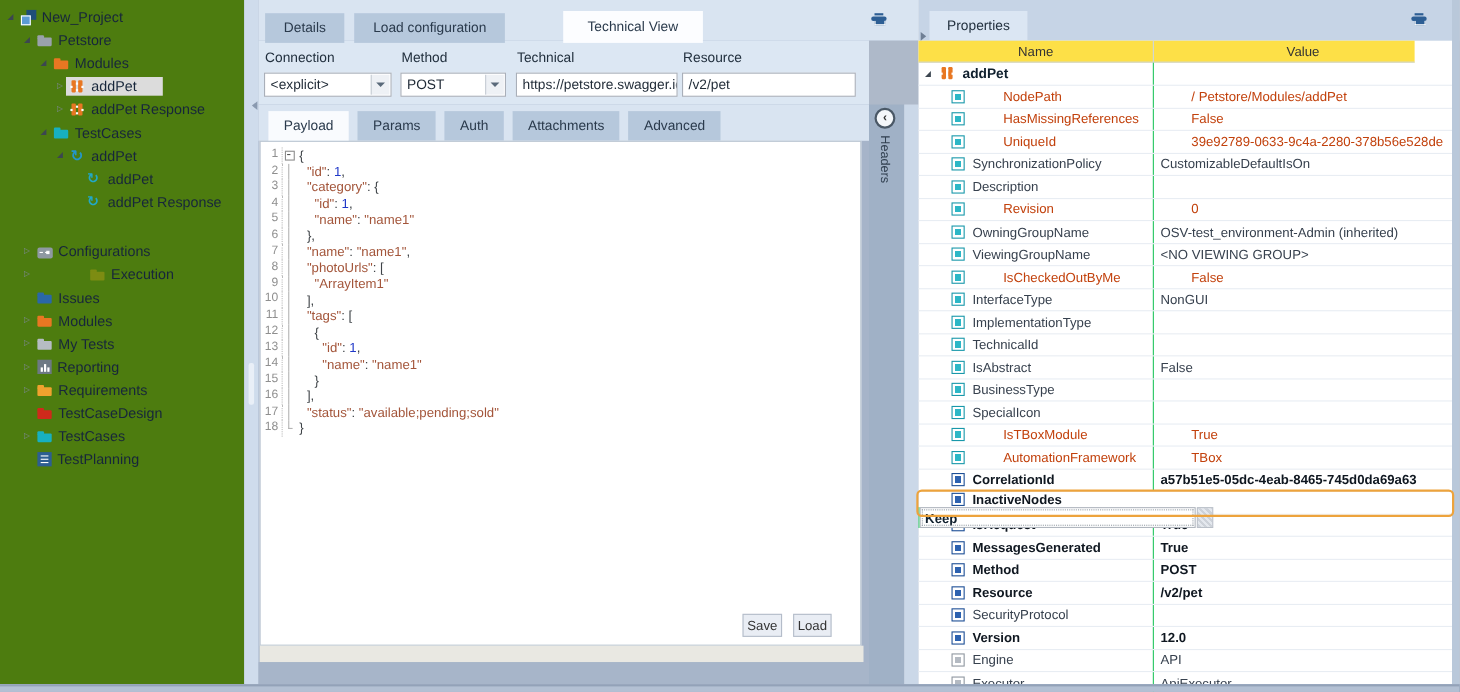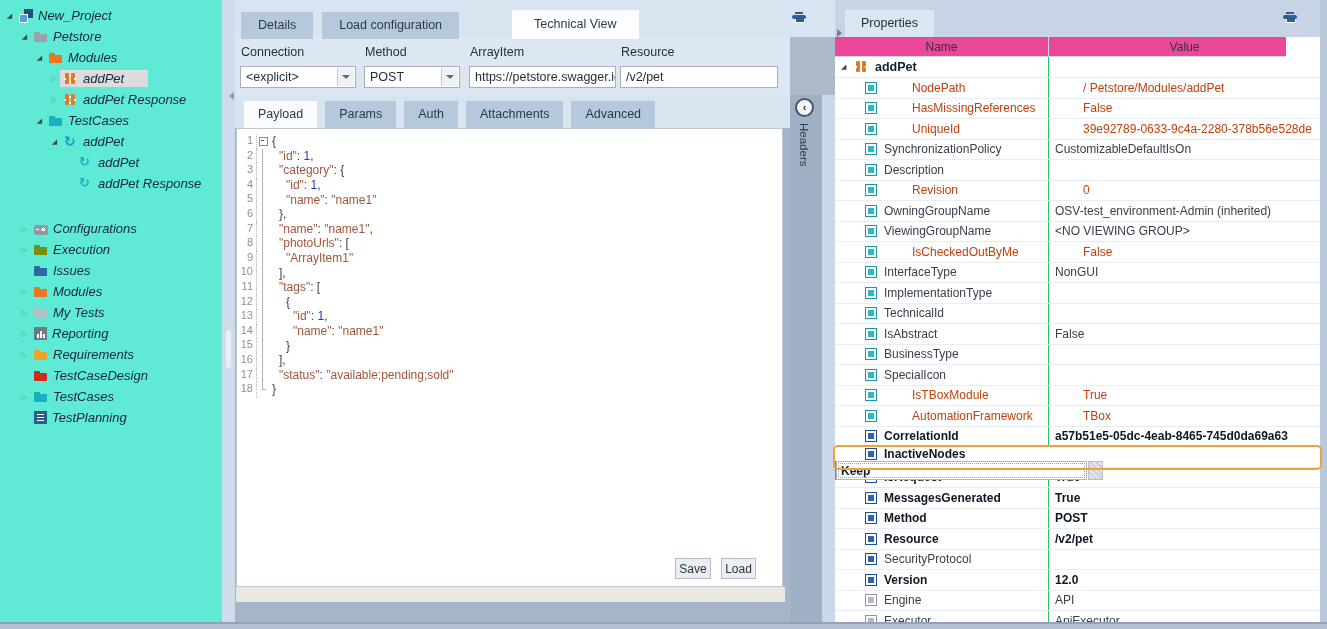--- a/index.html
+++ b/index.html
@@ -1,21 +1,21 @@
 <!DOCTYPE html>
 <html><head>
 <meta charset="utf-8">
 <style>
   html,body{margin:0;padding:0;background:#8d9db4;}
   #app{position:relative;width:1327px;height:629px;background:#a6b4c9;overflow:hidden;
        font-family:"Liberation Sans","DejaVu Sans",sans-serif;font-size:12px;color:#25313f;}
   #app *{box-sizing:border-box;}
 
   
-  .tree-panel{position:absolute;left:0;top:0;width:222px;height:622px;background:#5eead4;overflow:hidden;font-style:italic;}
+  .tree-panel{position:absolute;left:0;top:0;width:222px;height:622px;background:#4d7c0f;overflow:hidden;}
   .trow{display:flex;align-items:center;height:21px;white-space:nowrap;cursor:default;}
   .trow .exp{width:11px;flex:none;font-size:7px;line-height:11px;text-align:center;}
   .exp-open::before{content:"◢";color:#3c4650;}
   .exp-closed::before{content:"▷";color:#7e8894;}
   .core{display:inline-flex;align-items:center;gap:5px;padding:1px 4px;}
   .trow.sel .core{background:#dcdcdc;padding-right:24px;}
   .tlabel{font-size:13px;color:#17263b;}
 
   
   .tico{width:14px;height:14px;flex:none;position:relative;display:inline-block;}
@@ -98,21 +98,21 @@
   .hd-circle{position:absolute;left:5px;top:3px;width:19px;height:19px;border-radius:50%;background:#f4f7fa;
              border:2px solid #4a5866;display:flex;align-items:center;justify-content:center;
              font-size:11px;font-weight:bold;color:#333;line-height:1;}
   .vtext{position:absolute;left:8px;top:28px;writing-mode:vertical-rl;font-size:11.5px;color:#2f3e4e;}
 
   
   .props{position:absolute;left:835px;top:0;width:492px;height:622px;background:#fff;}
   .props-band{position:absolute;left:0;top:0;width:492px;height:37px;background:#c6d4e6;}
   .props-tab{position:absolute;left:10px;top:10px;height:27px;line-height:27px;padding:0 16px;background:#dbe6f3;
              color:#22303e;font-size:12.5px;}
-  .phead{position:absolute;left:0;top:37px;width:451px;height:20px;background:#ec4899;border-bottom:1px solid #cdd6e2;}
+  .phead{position:absolute;left:0;top:37px;width:451px;height:20px;background:#fde047;border-bottom:1px solid #cdd6e2;}
   .phead .hname{position:absolute;left:0;width:213px;text-align:center;line-height:20px;color:#333;}
   .phead .hval{position:absolute;left:213px;width:272px;text-align:center;line-height:20px;color:#333;border-left:1px solid #cdd6e2;}
   .prows{position:absolute;left:0;top:57px;width:485px;}
   .prow{display:flex;height:20.5px;border-bottom:1px solid #e8edf3;position:relative;}
   .prow-root{height:21px;}
   .prow .ncell{width:213px;flex:none;display:flex;align-items:center;overflow:hidden;}
   .prow .vcell{width:272px;flex:none;display:flex;align-items:center;border-left:1px solid #22c55e;
                padding-left:6px;white-space:nowrap;overflow:hidden;}
   .prow-root .rooticon{margin-left:18px;}
   .prow-root .exp{margin-left:6px;width:10px;font-size:7px;}
@@ -204,21 +204,21 @@
             <span class="tlabel">addPet Response</span>
           </span>
         </div>
         <div class="trow" style="padding-left: 19px; margin-top: 24px;">
           <span class="exp exp-closed"></span>
           <span class="core">
             <span class="tico ti-config"></span>
             <span class="tlabel">Configurations</span>
           </span>
         </div>
-        <div class="trow" style="padding-left: 19px;">
+        <div class="trow" style="padding-left: 19px; gap: 48px;">
           <span class="exp exp-closed"></span>
           <span class="core">
             <span class="tico tfold fc-olive"></span>
             <span class="tlabel">Execution</span>
           </span>
         </div>
         <div class="trow" style="padding-left: 19px;">
           <span class="exp"></span>
           <span class="core">
             <span class="tico tfold fc-blue"></span>
@@ -299,21 +299,21 @@
       </div>
     </div>
     <div class="field f-meth">
       <div class="flabel">Method</div>
       <div class="finput">
         <span>POST</span>
         <span class="dd"></span>
       </div>
     </div>
     <div class="field f-endp">
-      <div class="flabel">ArrayItem</div>
+      <div class="flabel">Technical</div>
       <div class="finput">
         <span>https://petstore.swagger.io</span>
       </div>
     </div>
     <div class="field f-res">
       <div class="flabel">Resource</div>
       <div class="finput">
         <span>/v2/pet</span>
       </div>
     </div>

